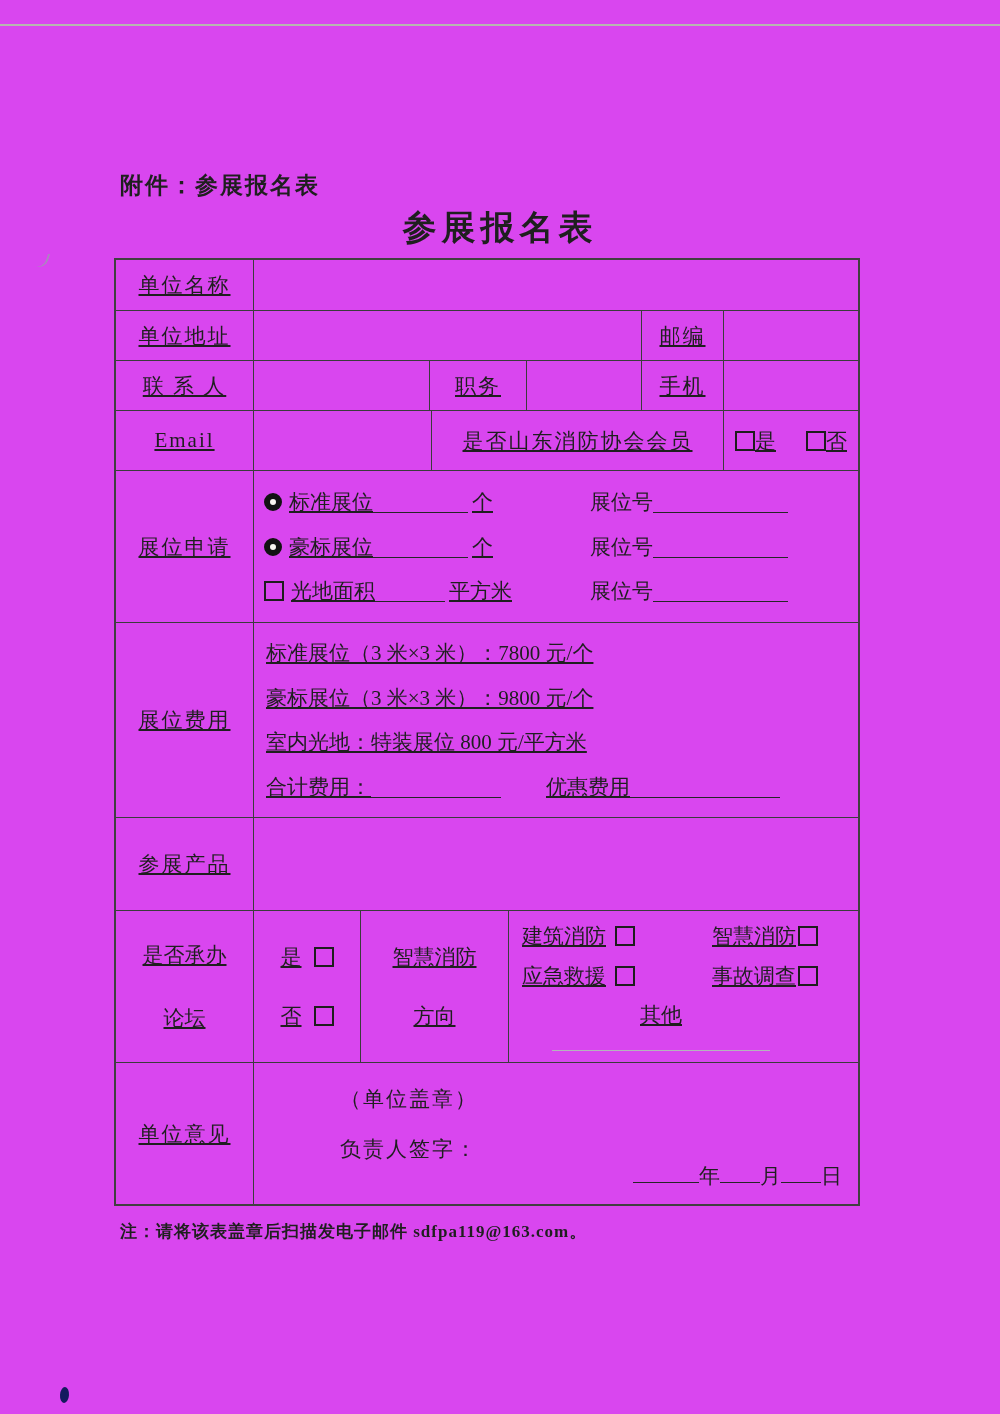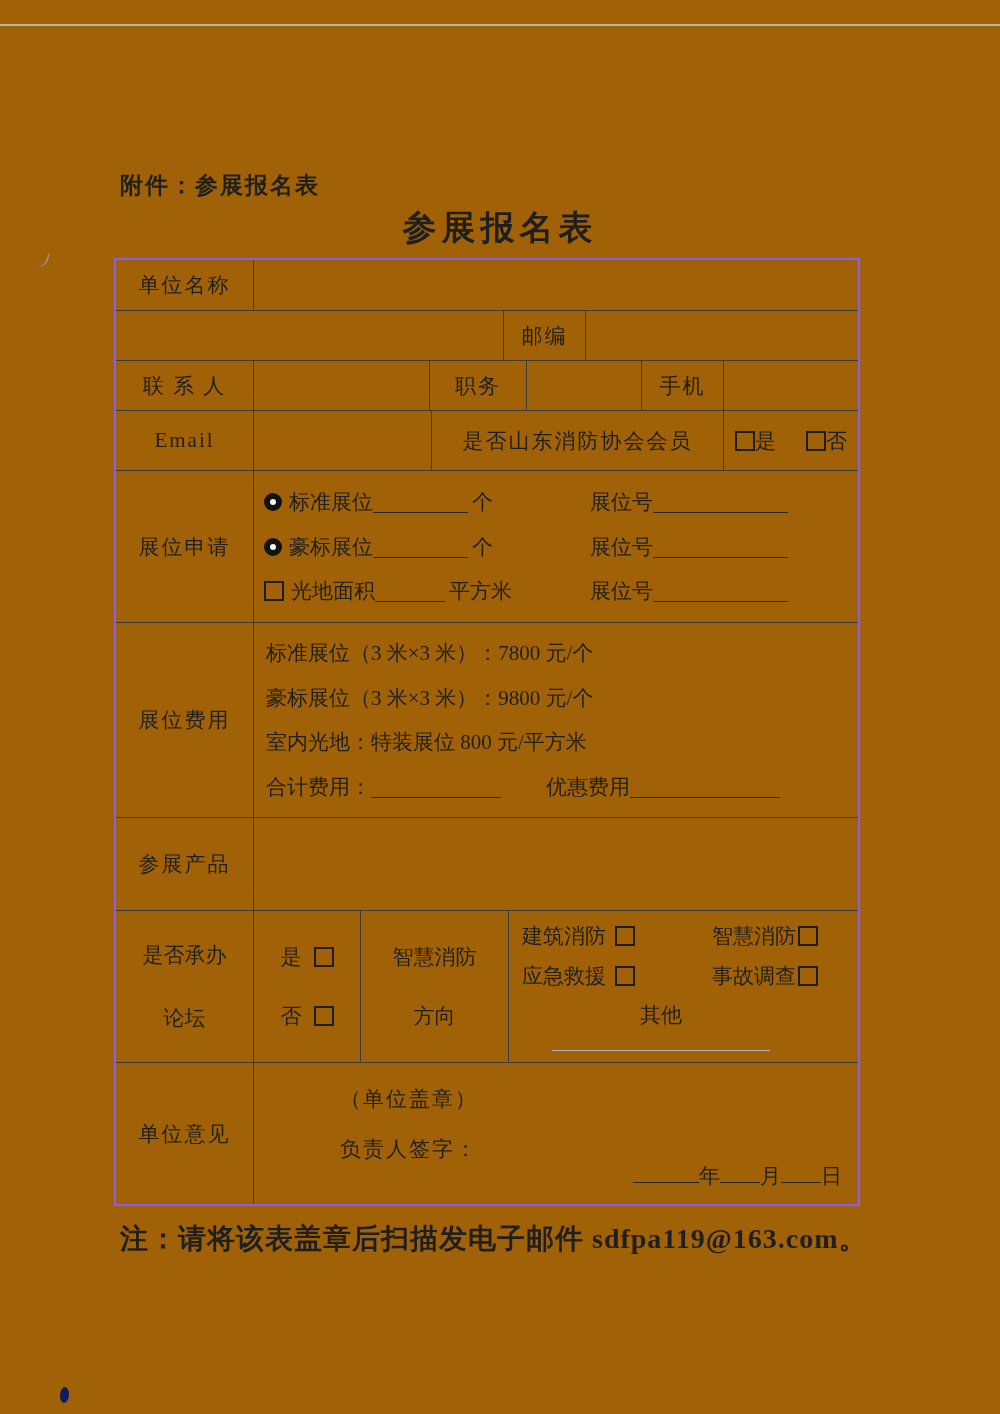--- a/index.html
+++ b/index.html
@@ -1,32 +1,32 @@
 <!DOCTYPE html>
 <html><head>
 <meta charset="utf-8">
 <style>
   html,body { margin:0; padding:0; }
   .page {
     position:relative; width:1000px; height:1414px;
-    background:#a16207; overflow:hidden;
+    background:#d946ef; overflow:hidden;
     font-family:"Liberation Serif", serif; color:#1f1f1f;
   }
   .scan-top-line { position:absolute; left:0; top:24px; width:1000px; height:2px; background:#b7b6b0; }
   .scan-mark { position:absolute; left:36px; top:252px; width:10px; height:16px;
     border-right:2px solid #9aa0ab; border-radius:0 0 10px 0; transform:rotate(18deg); opacity:.7; }
   .ink-dot { position:absolute; left:60px; top:1387px; width:9px; height:16px;
     background:#141a5e; border-radius:50%; transform:rotate(4deg); }
 
   .attachment { position:absolute; left:120px; top:170px; font-size:23px; font-weight:bold; letter-spacing:2px; }
   .form-title { position:absolute; left:0; top:205px; width:1000px; text-align:center;
     font-size:34px; font-weight:bold; letter-spacing:5px; }
 
   .form-table { position:absolute; left:114px; top:258px; width:746px;
-    border:2px solid #8b5cf6; box-sizing:border-box; background:transparent; }
+    border:2px solid #404040; box-sizing:border-box; background:transparent;text-decoration:underline; }
   .row { display:flex; border-bottom:1.5px solid #3c3c3c; box-sizing:border-box; }
   .row:last-child { border-bottom:none; }
   .cell { border-right:1.5px solid #3c3c3c; box-sizing:border-box;
     display:flex; align-items:center; justify-content:center;
     font-size:21px; overflow:hidden; }
   .cell:last-child { border-right:none; }
   .cell.grow { flex:1 1 auto; }
   .label { letter-spacing:2px; flex:none; }
   .w138 { width:138px; flex:none; }
 
@@ -56,21 +56,21 @@
   .opt.first { width:190px; flex:none; }
   .other-row { display:flex; align-items:center; margin-left:30px;flex-direction:column; }
 
   .yesno-line { display:flex; align-items:center; gap:12px; }
 
   .opinion-cell { position:relative; }
   .seal-hint { position:absolute; left:86px; top:22px; font-size:21px; letter-spacing:2px; }
   .sign-label { position:absolute; left:86px; top:72px; font-size:21px; letter-spacing:2px; }
   .date-line { position:absolute; right:16px; bottom:14px; font-size:21px; display:flex; align-items:baseline; }
 
-  .footer-note { position:absolute; left:120px; top:1220px; font-size:28px; font-weight:bold; letter-spacing:1px; }
+  .footer-note { position:absolute; left:120px; top:1220px; font-size:17px; font-weight:bold; letter-spacing:1px; }
 
   .gap30 { display:inline-block; width:30px; }
   .gap45 { display:inline-block; width:45px; }
 </style>
 </head>
 <body>
 
 <div class="page">
 
   <div class="scan-top-line"></div>
@@ -80,20 +80,21 @@
   <div class="form-title">参展报名表</div>
 
   <div class="form-table">
 
     <div class="row" style="height:51px">
       <div class="cell label w138">单位名称</div>
       <div class="cell grow"></div>
     </div>
 
     <div class="row" style="height:50px">
+      <div class="cell label w138">单位地址</div>
       <div class="cell" style="width:388px"></div>
       <div class="cell label" style="width:82px">邮编</div>
       <div class="cell grow"></div>
     </div>
 
     <div class="row" style="height:50px">
       <div class="cell label w138">联 系 人</div>
       <div class="cell" style="width:176px"></div>
       <div class="cell label" style="width:97px">职务</div>
       <div class="cell" style="width:115px"></div>

